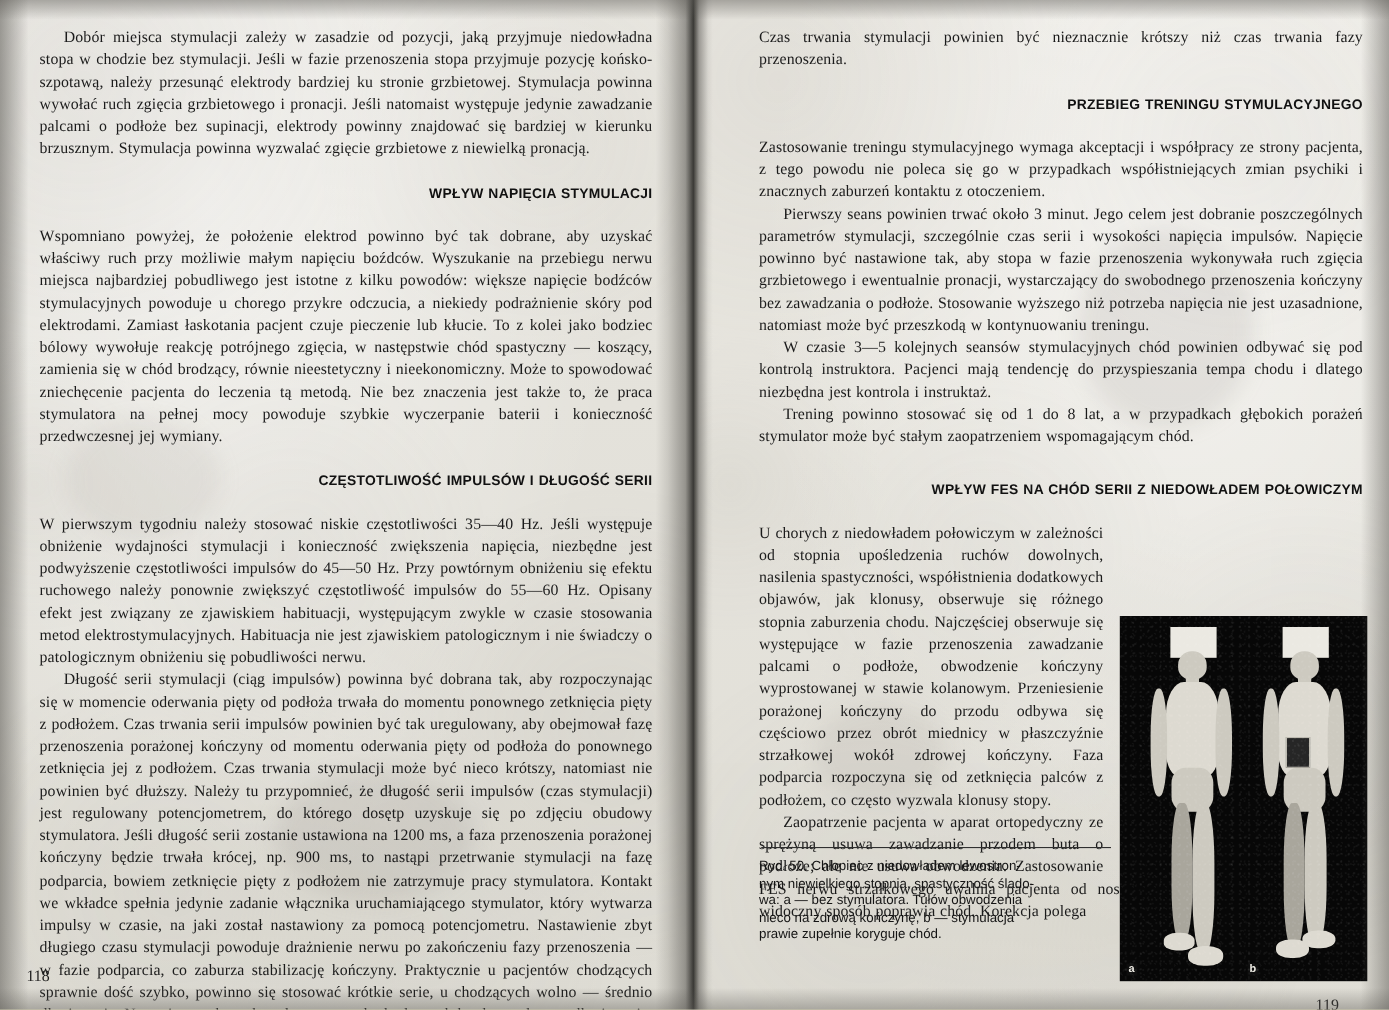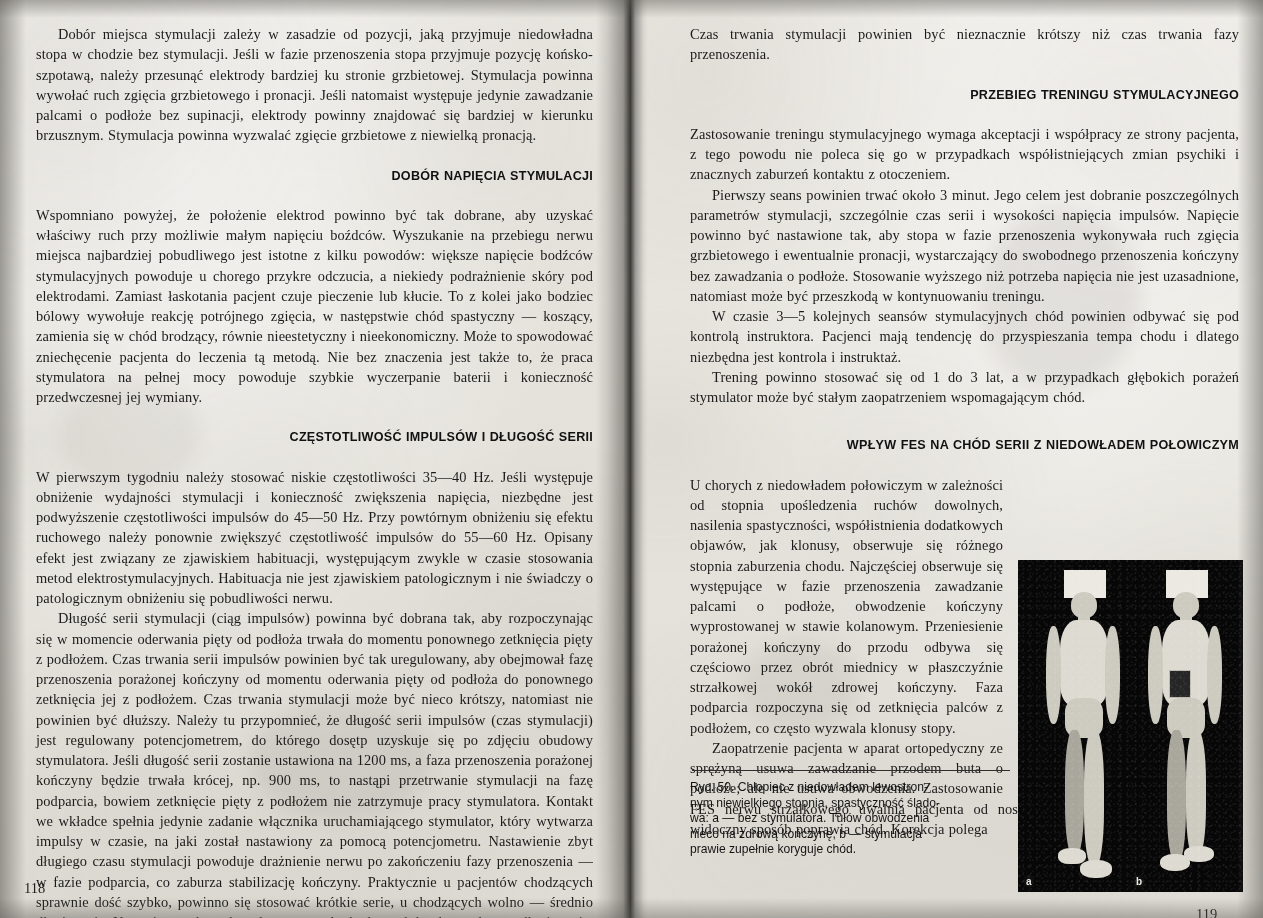--- a/index.html
+++ b/index.html
@@ -223,21 +223,21 @@
   <div class="smudge" style="left:250px;top:700px;width:180px;height:120px;background:rgba(150,146,136,.18);"></div>
   <div class="smudge" style="left:980px;top:210px;width:160px;height:180px;background:rgba(150,146,136,.16);"></div>
   <div class="smudge" style="left:740px;top:640px;width:120px;height:90px;background:rgba(155,150,140,.14);"></div>
   <div class="smudge" style="left:60px;top:380px;width:140px;height:110px;background:rgba(155,150,140,.12);"></div>
 
   <div class="col col-left">
 
     <p>Dobór miejsca stymulacji zależy w zasadzie od pozycji, jaką przyjmuje niedowładna stopa w chodzie bez stymulacji. Jeśli w fazie przenoszenia stopa przyjmuje pozycję końsko-szpotawą, należy przesunąć elektrody bardziej ku stronie grzbietowej. Stymulacja powinna wywołać ruch zgięcia grzbietowego i pronacji. Jeśli natomaist występuje jedynie zawadzanie palcami o podłoże bez supinacji, elektrody powinny znajdować się bardziej w kierunku brzusznym. Stymulacja powinna wyzwalać zgięcie grzbietowe z niewielką pronacją.</p>
 
     <div class="sp-before-head"></div>
-    <h2 class="head">DOBÓR NAPIĘCIA STYMULACJI</h2>
+    <h2 class="head">WPŁYW NAPIĘCIA STYMULACJI</h2>
     <div class="sp-after-head"></div>
 
     <p class="noindent">Wspomniano powyżej, że położenie elektrod powinno być tak dobrane, aby uzyskać właściwy ruch przy możliwie małym napięciu boźdców. Wyszukanie na przebiegu nerwu miejsca najbardziej pobudliwego jest istotne z kilku powodów: większe napięcie bodźców stymulacyjnych powoduje u chorego przykre odczucia, a niekiedy podrażnienie skóry pod elektrodami. Zamiast łaskotania pacjent czuje pieczenie lub kłucie. To z kolei jako bodziec bólowy wywołuje reakcję potrójnego zgięcia, w następstwie chód spastyczny — koszący, zamienia się w chód brodzący, równie nieestetyczny i nieekonomiczny. Może to spowodować zniechęcenie pacjenta do leczenia tą metodą. Nie bez znaczenia jest także to, że praca stymulatora na pełnej mocy powoduje szybkie wyczerpanie baterii i konieczność przedwczesnej jej wymiany.</p>
 
     <div class="sp-before-head"></div>
     <h2 class="head">CZĘSTOTLIWOŚĆ IMPULSÓW I DŁUGOŚĆ SERII</h2>
     <div class="sp-after-head"></div>
 
     <p class="noindent">W pierwszym tygodniu należy stosować niskie częstotliwości 35—40 Hz. Jeśli występuje obniżenie wydajności stymulacji i konieczność zwiększenia napięcia, niezbędne jest podwyższenie częstotliwości impulsów do 45—50 Hz. Przy powtórnym obniżeniu się efektu ruchowego należy ponownie zwiększyć częstotliwość impulsów do 55—60 Hz. Opisany efekt jest związany ze zjawiskiem habituacji, występującym zwykle w czasie stosowania metod elektrostymulacyjnych. Habituacja nie jest zjawiskiem patologicznym i nie świadczy o patologicznym obniżeniu się pobudliwości nerwu.</p>
     <p>Długość serii stymulacji (ciąg impulsów) powinna być dobrana tak, aby rozpoczynając się w momencie oderwania pięty od podłoża trwała do momentu ponownego zetknięcia pięty z podłożem. Czas trwania serii impulsów powinien być tak uregulowany, aby obejmował fazę przenoszenia porażonej kończyny od momentu oderwania pięty od podłoża do ponownego zetknięcia jej z podłożem. Czas trwania stymulacji może być nieco krótszy, natomiast nie powinien być dłuższy. Należy tu przypomnieć, że długość serii impulsów (czas stymulacji) jest regulowany potencjometrem, do którego dosętp uzyskuje się po zdjęciu obudowy stymulatora. Jeśli długość serii zostanie ustawiona na 1200 ms, a faza przenoszenia porażonej kończyny będzie trwała krócej, np. 900 ms, to nastąpi przetrwanie stymulacji na fazę podparcia, bowiem zetknięcie pięty z podłożem nie zatrzymuje pracy stymulatora. Kontakt we wkładce spełnia jedynie zadanie włącznika uruchamiającego stymulator, który wytwarza impulsy w czasie, na jaki został nastawiony za pomocą potencjometru. Nastawienie zbyt długiego czasu stymulacji powoduje drażnienie nerwu po zakończeniu fazy przenoszenia — w fazie podparcia, co zaburza stabilizację kończyny. Praktycznie u pacjentów chodzących sprawnie dość szybko, powinno się stosować krótkie serie, u chodzących wolno — średnio długie serie. Natomiast u chorych mało sprawnych chodzących bardzo wolno — długie serie. Dokładniejsze określanie czasu trwania serii można przeprowadzić za pomocą stopera. Należy zmierzyć czas fazy przenoszenia chorej kończyny, a następnie czas trwania efektu ruchowego stymulacji przy ręcznym uruchomieniu stymulatora za pomocą wyjętej z buta wkładki lub dodatkowej wkładki.</p>
@@ -247,21 +247,21 @@
 
     <p class="noindent">Czas trwania stymulacji powinien być nieznacznie krótszy niż czas trwania fazy przenoszenia.</p>
 
     <div class="sp-before-head"></div>
     <h2 class="head">PRZEBIEG TRENINGU STYMULACYJNEGO</h2>
     <div class="sp-after-head"></div>
 
     <p class="noindent">Zastosowanie treningu stymulacyjnego wymaga akceptacji i współpracy ze strony pacjenta, z tego powodu nie poleca się go w przypadkach współistniejących zmian psychiki i znacznych zaburzeń kontaktu z otoczeniem.</p>
     <p>Pierwszy seans powinien trwać około 3 minut. Jego celem jest dobranie poszczególnych parametrów stymulacji, szczególnie czas serii i wysokości napięcia impulsów. Napięcie powinno być nastawione tak, aby stopa w fazie przenoszenia wykonywała ruch zgięcia grzbietowego i ewentualnie pronacji, wystarczający do swobodnego przenoszenia kończyny bez zawadzania o podłoże. Stosowanie wyższego niż potrzeba napięcia nie jest uzasadnione, natomiast może być przeszkodą w kontynuowaniu treningu.</p>
     <p>W czasie 3—5 kolejnych seansów stymulacyjnych chód powinien odbywać się pod kontrolą instruktora. Pacjenci mają tendencję do przyspieszania tempa chodu i dlatego niezbędna jest kontrola i instruktaż.</p>
-    <p>Trening powinno stosować się od 1 do 3 lat, a w przypadkach głębokich porażeń stymulator może być stałym zaopatrzeniem wspomagającym chód.</p>
+    <p>Trening powinno stosować się od 1 do 8 lat, a w przypadkach głębokich porażeń stymulator może być stałym zaopatrzeniem wspomagającym chód.</p>
 
     <div class="sp-before-head" style="height:28px;"></div>
     <h2 class="head">WPŁYW FES NA CHÓD SERII Z NIEDOWŁADEM POŁOWICZYM</h2>
     <div class="sp-after-head"></div>
 
     <div style="float:right; width:236px; height:316px; shape-outside: margin-box;"></div>
 
     <p class="noindent">U chorych z niedowładem połowiczym w zależności od stopnia upośledzenia ruchów dowolnych, nasilenia spastyczności, współistnienia dodatkowych objawów, jak klonusy, obserwuje się różnego stopnia zaburzenia chodu. Najczęściej obserwuje się występujące w fazie przenoszenia zawadzanie palcami o podłoże, obwodzenie kończyny wyprostowanej w stawie kolanowym. Przeniesienie porażonej kończyny do przodu odbywa się częściowo przez obrót miednicy w płaszczyźnie strzałkowej wokół zdrowej kończyny. Faza podparcia rozpoczyna się od zetknięcia palców z podłożem, co często wyzwala klonusy stopy.</p>
     <p>Zaopatrzenie pacjenta w aparat ortopedyczny ze sprężyną usuwa zawadzanie przodem buta o podłoże; ale nie usuwa obwodzenia. Zastosowanie FES nerwu strzałkowego uwalnia pacjenta od noszenia aparatu ortopedycznego i w widoczny sposób poprawia chód. Korekcja polega</p>
   </div>

